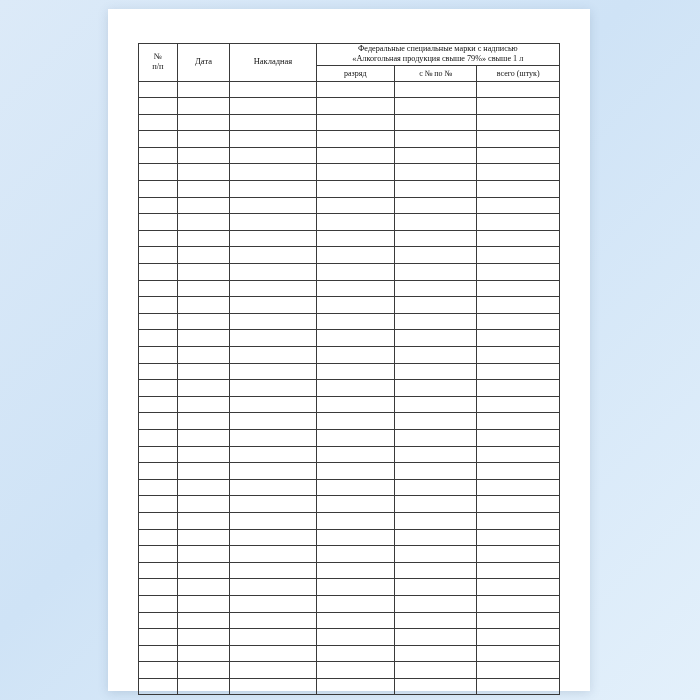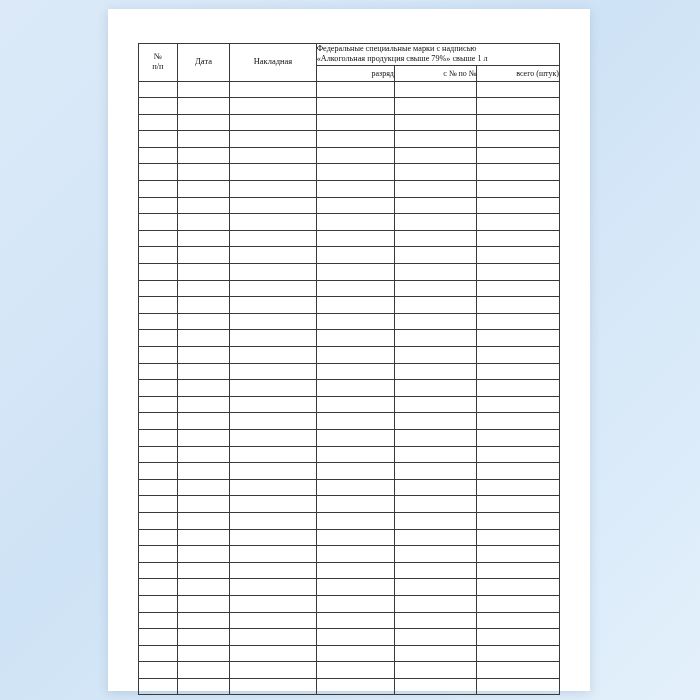--- a/index.html
+++ b/index.html
@@ -50,28 +50,28 @@
     text-align: center;
     vertical-align: middle;
     font-size: 8.5px;
     line-height: 1.15;
     font-family: "Liberation Serif", serif;
     padding: 2px 1px;
   }
   .hdr-group {
     font-size: 8.2px;
     line-height: 1.25;
-    text-align: left;
+    text-align: center;
     vertical-align: middle;
     padding: 3px 4px;
     margin-top: 24px;
   }
   .hdr-sub {
     font-size: 8px;
-    text-align: right;
+    text-align: center;
     vertical-align: middle;
     height: 15px;
     padding: 1px;
   }
   .row-cell {
     height: 15.6px;
   }
   col.c-num { width: 9.2%; }
   col.c-date { width: 12.5%; }
   col.c-inv { width: 20.5%; }

